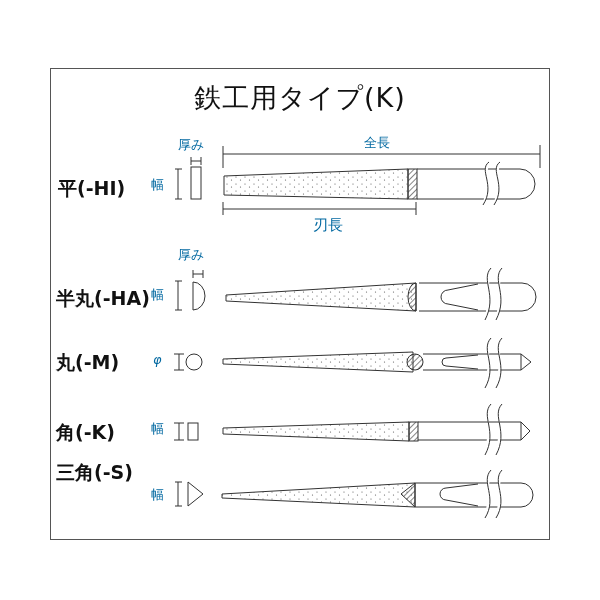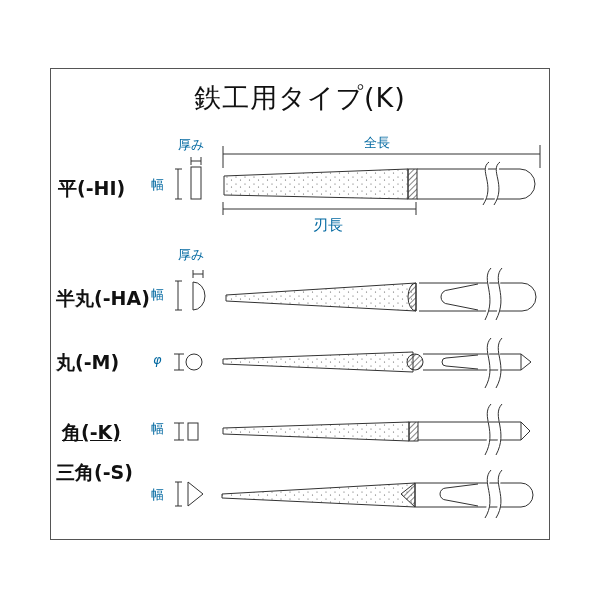--- a/index.html
+++ b/index.html
@@ -15,21 +15,21 @@
   </style>
 </head>
 <body>
 
 <div class="frame"></div>
 <div class="title">鉄工用タイプ(K)</div>
 
 <div class="label" style="left:58px;top:176px;">平(-HI)</div>
 <div class="label" style="left:56px;top:286px;text-align:right;">半丸(-HA)</div>
 <div class="label" style="left:56px;top:350px;text-align:center;">丸(-M)</div>
-<div class="label" style="left:62px;top:420px;text-decoration:underline;">角(-K)</div>
+<div class="label" style="left:56px;top:420px;">角(-K)</div>
 <div class="label" style="left:56px;top:460px;">三角(-S)</div>
 
 <div class="small" style="left:178px;top:136px;">厚み</div>
 <div class="small" style="left:151px;top:176px;">幅</div>
 <div class="small" style="left:364px;top:134px;font-size:13px;">全長</div>
 <div class="small" style="left:300px;top:216px;font-size:15px;margin-left:13px;">刃長</div>
 <div class="small" style="left:178px;top:246px;">厚み</div>
 <div class="small" style="left:151px;top:286px;">幅</div>
 <div class="small" style="left:153px;top:352px;font-style:italic;">φ</div>
 <div class="small" style="left:151px;top:420px;">幅</div>

